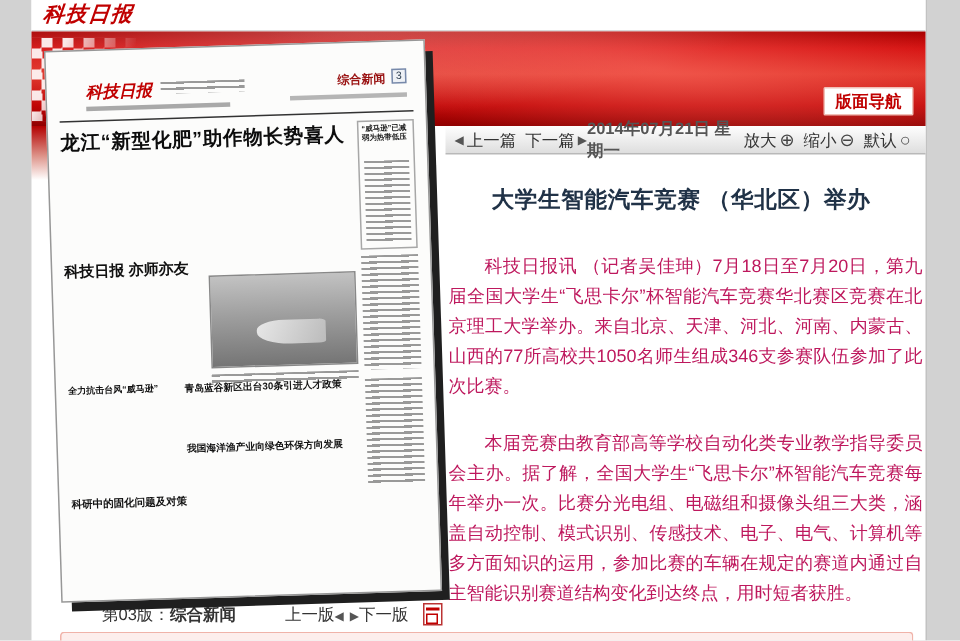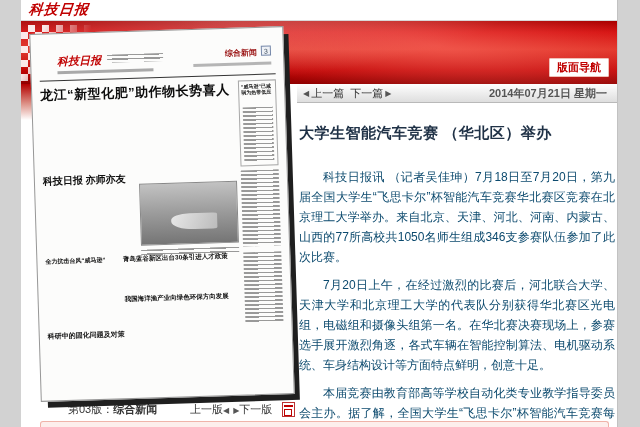--- a/index.html
+++ b/index.html
@@ -40,22 +40,22 @@
            display:flex;align-items:center;justify-content:space-between;
            font-size:11px;color:#333;padding:0 10px 0 6px;box-sizing:border-box;}
   .tb-group{display:flex;align-items:center;gap:6px;white-space:nowrap;}
   .tb-item{cursor:pointer;display:flex;align-items:center;gap:2px;}
   .arrow{font-size:8px;color:#555;}
   .tb-date{color:#555;font-weight:bold;}
   .circle-icon{font-size:12px;color:#444;line-height:1;}
   
   .article{position:absolute;left:278px;top:103px;width:316px;}
   .article h1{margin:21px 6px 24px 0;font-size:15px;font-weight:bold;color:#203247;
-              text-align:left;letter-spacing:.5px;}
-  .article p{margin:8px 0;font-size:12px;line-height:20px;color:#0c4a6e;
+              text-align:center;letter-spacing:.5px;}
+  .article p{margin:18px 0;font-size:12px;line-height:20px;color:#be185d;
              text-align:justify;text-indent:2em;}
   
   .thumb{position:absolute;left:14px;top:30px;width:252px;height:366px;background:#fcfcfb;
          border:1px solid #979797;box-shadow:6px 7px 0 -1px #1f1f1f;transform:rotate(-1.8deg);
          cursor:pointer;z-index:4;font-family:"Liberation Sans",sans-serif;}
   .thumb *{position:absolute;box-sizing:border-box;}
   .s{background:repeating-linear-gradient(180deg,rgba(55,55,55,.5) 0 1.5px,transparent 1.5px 4px);}
   .cols{display:flex;gap:5px;}
   .cols>i{flex:1;background:repeating-linear-gradient(180deg,rgba(55,55,55,.5) 0 1.5px,transparent 1.5px 4px);}
   .mp-logo{left:26px;top:20px;font:italic bold 11px "Liberation Serif",serif;color:#c00000;}
@@ -125,26 +125,39 @@
       <span class="tb-item">
         <span class="arrow">◀</span>
         <span>上一篇</span>
       </span>
       <span class="tb-item">
         <span>下一篇</span>
         <span class="arrow">▶</span>
       </span>
     </span>
     <span class="tb-date">2014年07月21日 星期一</span>
+    <span class="tb-group">
+      <span class="tb-item">
+        <span>放大</span>
+        <span class="circle-icon">⊕</span>
+      </span>
+      <span class="tb-item">
+        <span>缩小</span>
+        <span class="circle-icon">⊖</span>
+      </span>
+      <span class="tb-item">
+        <span>默认</span>
+        <span class="circle-icon">○</span>
+      </span>
+    </span>
   </div>
 
   <div class="article">
     <h1>大学生智能汽车竞赛 （华北区）举办</h1>
     <p>科技日报讯 （记者吴佳珅）7月18日至7月20日，第九届全国大学生“飞思卡尔”杯智能汽车竞赛华北赛区竞赛在北京理工大学举办。来自北京、天津、河北、河南、内蒙古、山西的77所高校共1050名师生组成346支参赛队伍参加了此次比赛。</p>
-    <p>7月20日上午，在经过激烈的比赛后，河北联合大学、天津大学和北京理工大学的代表队分别获得华北赛区光电组，电磁组和摄像头组第一名。在华北赛决赛现场上，参赛选手展开激烈角逐，各式车辆在智能控制算法、电机驱动系统、车身结构设计等方面特点鲜明，创意十足。</p>
     <p>本届竞赛由教育部高等学校自动化类专业教学指导委员会主办。据了解，全国大学生“飞思卡尔”杯智能汽车竞赛每年举办一次。比赛分光电组、电磁组和摄像头组三大类，涵盖自动控制、模式识别、传感技术、电子、电气、计算机等多方面知识的运用，参加比赛的车辆在规定的赛道内通过自主智能识别赛道结构变化到达终点，用时短者获胜。</p>
   </div>
 
   <div class="thumb">
     <span class="mp-logo">科技日报</span>
     <span class="mp-loginfo s"></span>
     <span class="mp-issue"></span>
     <span class="mp-section">综合新闻</span>
     <span class="mp-secnum">3</span>
     <span class="mp-subbar"></span>

